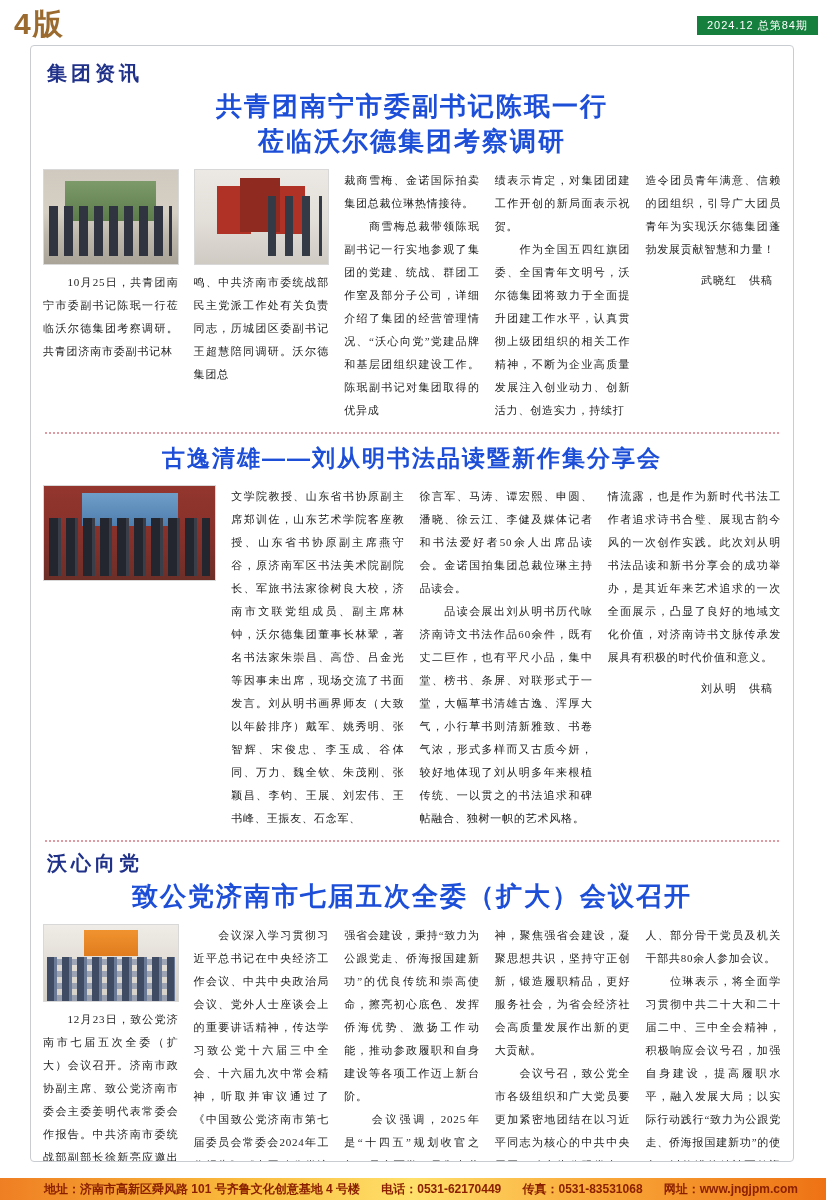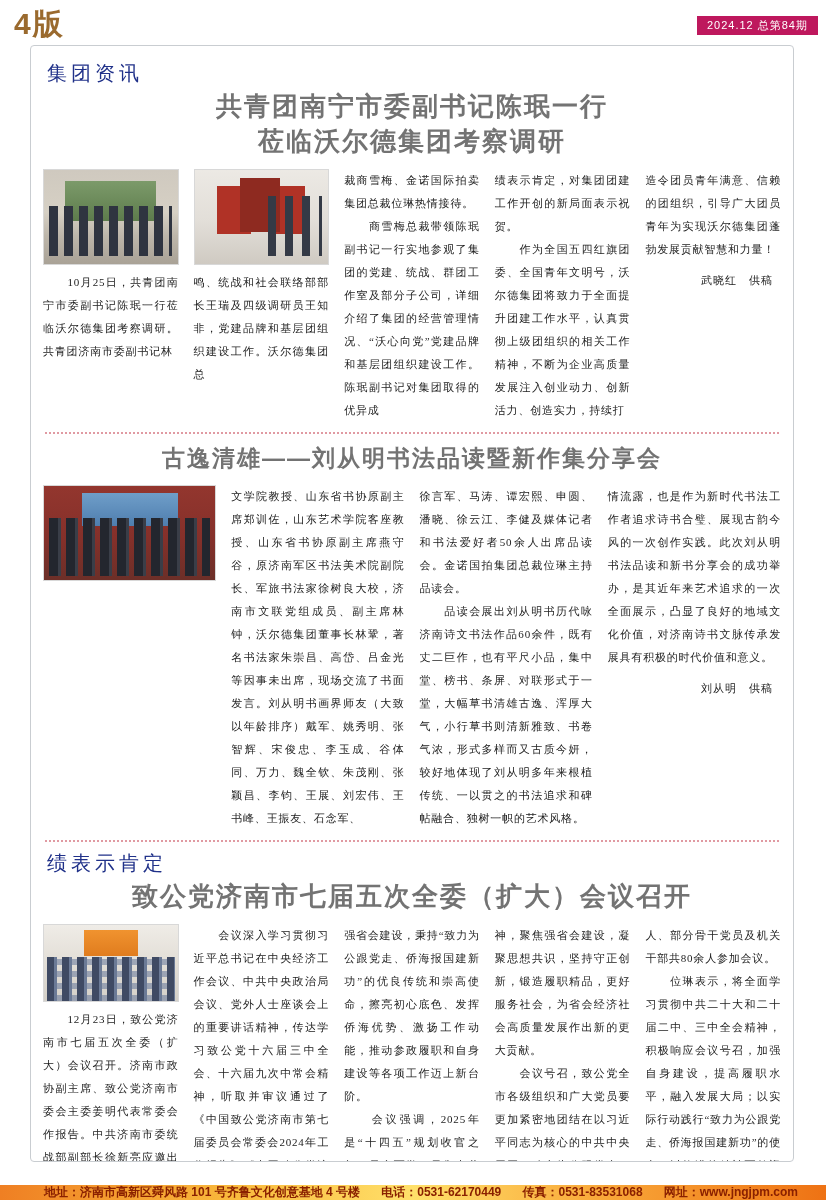--- a/index.html
+++ b/index.html
@@ -10,37 +10,37 @@
   }
   
   .topbar{position:relative;height:45px;}
   .page-label{
     position:absolute;left:14px;top:4px;
     font-family:"Liberation Sans", sans-serif;
     font-weight:bold;font-size:30px;color:#9a6a2e;letter-spacing:2px;
   }
   .issue-badge{
     position:absolute;right:8px;top:16px;
-    background:#be185d;color:#ffffff;
+    background:#15803d;color:#ffffff;
     font-family:"Liberation Sans", sans-serif;
     font-size:11px;padding:2px 10px;letter-spacing:1px;
   }
   
   .content-box{
     position:absolute;left:30px;top:45px;width:764px;height:1117px;
     border:1px solid #c9cdd1;border-radius:4px;
     padding:8px 12px;box-sizing:border-box;overflow:hidden;
     background:#ffffff;
   }
   .section-label{
-    font-size:20px;font-weight:normal;color:#203189;
+    font-size:20px;font-weight:bold;color:#203189;
     letter-spacing:4px;margin:6px 0 2px 4px;
   }
   .headline{
-    text-align:center;color:#737373;font-weight:bold;
+    text-align:center;color:#1d4ed8;font-weight:bold;
     font-family:"Liberation Sans", sans-serif;
     letter-spacing:2px;margin:2px 0 10px 0;
   }
   .headline.h-large{font-size:26px;line-height:35px;}
   .headline.h-mid{font-size:23px;line-height:33px;}
   .cols{display:flex;gap:15px;}
   .col{flex:1;min-width:0;}
   .coltext{
     font-size:11px;line-height:23px;letter-spacing:0.8px;
     color:#222;text-align:justify;white-space:pre-wrap;
@@ -71,21 +71,21 @@
   .photo3::after{content:"";position:absolute;left:3%;right:3%;top:34%;height:62%;
     background:repeating-linear-gradient(90deg,#23262e 0 9px,#3a3e48 9px 12px,transparent 12px 17px);}
   .photo4{height:78px;background:linear-gradient(180deg,#efece7 0%,#e6e2db 35%,#d4d0c8 100%);}
   .photo4::before{content:"";position:absolute;left:30%;right:30%;top:7%;height:34%;
     background:linear-gradient(180deg,#f0932f,#e07c1e);}
   .photo4::after{content:"";position:absolute;left:2%;right:2%;top:42%;height:58%;
     background:repeating-linear-gradient(90deg,#3f4a63 0 7px,#6b7a96 7px 10px,transparent 10px 15px),
                repeating-linear-gradient(0deg,rgba(90,110,150,.5) 0 6px,transparent 6px 12px);}
   
   .footer{
-    position:absolute;left:0;bottom:0;width:826px;height:15px;
+    position:absolute;left:0;bottom:0;width:826px;height:22px;
     background:linear-gradient(90deg,#ef7f23 0%,#f9b93c 28%,#ffe06a 50%,#f9a93a 72%,#ee7214 100%);
     display:flex;align-items:center;
     font-family:"Liberation Sans", sans-serif;
     font-size:12px;font-weight:bold;color:#8a2000;
     padding:0 28px 0 44px;box-sizing:border-box;
     justify-content:space-between;white-space:nowrap;
   }
 </style>
 </head>
 <body>
@@ -103,21 +103,21 @@
       <div>共青团南宁市委副书记陈珉一行</div>
       <div>莅临沃尔德集团考察调研</div>
     </div>
     <div class="cols">
       <div class="col">
         <div class="photo photo1"></div>
         <div class="coltext">　　10月25日，共青团南宁市委副书记陈珉一行莅临沃尔德集团考察调研。共青团济南市委副书记林</div>
       </div>
       <div class="col">
         <div class="photo photo2"></div>
-        <div class="coltext">鸣、统战和社会联络部部长王瑞及四级调研员王知非，党建品牌和基层团组织建设工作。沃尔德集团总</div>
+        <div class="coltext">鸣、中共济南市委统战部民主党派工作处有关负责同志，历城团区委副书记王超慧陪同调研。沃尔德集团总</div>
       </div>
       <div class="col">
         <div class="coltext">裁商雪梅、金诺国际拍卖集团总裁位琳热情接待。
 　　商雪梅总裁带领陈珉副书记一行实地参观了集团的党建、统战、群团工作室及部分子公司，详细介绍了集团的经营管理情况、“沃心向党”党建品牌和基层团组织建设工作。陈珉副书记对集团取得的优异成</div>
       </div>
       <div class="col">
         <div class="coltext">绩表示肯定，对集团团建工作开创的新局面表示祝贺。
 　　作为全国五四红旗团委、全国青年文明号，沃尔德集团将致力于全面提升团建工作水平，认真贯彻上级团组织的相关工作精神，不断为企业高质量发展注入创业动力、创新活力、创造实力，持续打</div>
       </div>
       <div class="col">
@@ -147,21 +147,21 @@
       <div class="col">
         <div class="coltext">情流露，也是作为新时代书法工作者追求诗书合璧、展现古韵今风的一次创作实践。此次刘从明书法品读和新书分享会的成功举办，是其近年来艺术追求的一次全面展示，凸显了良好的地域文化价值，对济南诗书文脉传承发展具有积极的时代价值和意义。</div>
         <div class="attribution">刘从明　供稿</div>
       </div>
     </div>
   </div>
 
   <div class="dotline"></div>
 
   <div class="section">
-    <div class="section-label">绩表示肯定</div>
+    <div class="section-label">沃心向党</div>
     <div class="headline h-large">
       <div>致公党济南市七届五次全委（扩大）会议召开</div>
     </div>
     <div class="cols">
       <div class="col">
         <div class="photo photo4"></div>
         <div class="coltext">　　12月23日，致公党济南市七届五次全委（扩大）会议召开。济南市政协副主席、致公党济南市委会主委姜明代表常委会作报告。中共济南市委统战部副部长徐新亮应邀出席会议并讲话。致公党济南市委会副主委袁淑玲、李莉、卢林、李明、方浩，秘书长姚爱雨参加会议。致公党济南市委会委员、致公党历城总支副主委、金诺国拍集团总裁位琳参加本次会议。</div>
       </div>
       <div class="col">
         <div class="coltext">　　会议深入学习贯彻习近平总书记在中央经济工作会议、中共中央政治局会议、党外人士座谈会上的重要讲话精神，传达学习致公党十六届三中全会、十六届九次中常会精神，听取并审议通过了《中国致公党济南市第七届委员会常委会2024年工作报告》《中国致公党济南市第七届委员会内部监督委员会2024年工作报告》，市委会领导班子及成员进行了述职和民主测评，会议还表彰了2024年度“创先争优”先进集体、优秀党员和优秀履职成果。

